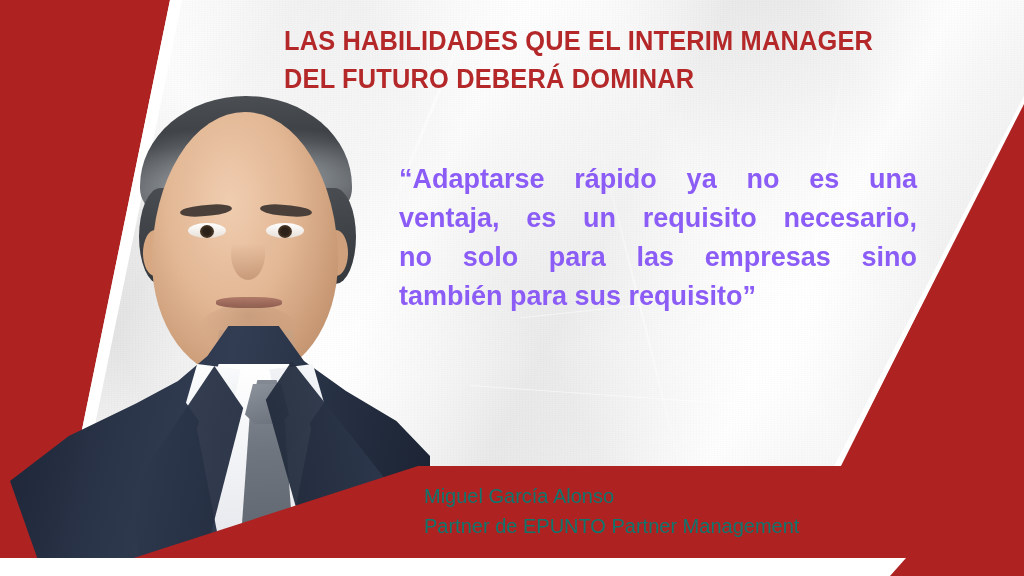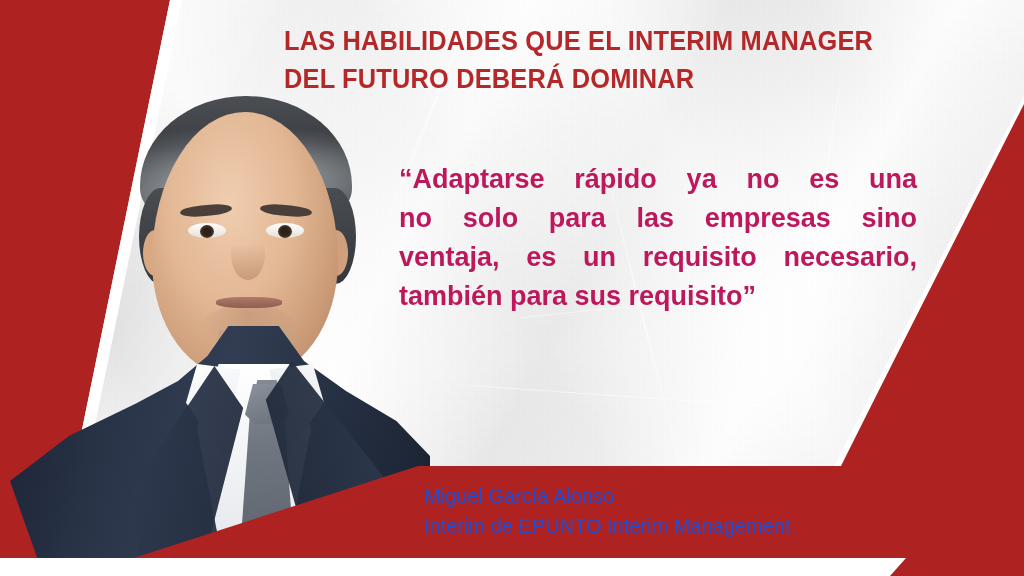--- a/index.html
+++ b/index.html
@@ -142,28 +142,28 @@
   .headline{
     position:absolute;left:284px;top:22px;width:700px;
     color:#b4282a;font-weight:700;font-size:27px;line-height:38px;
     letter-spacing:.2px;text-transform:uppercase;
     font-family:"Liberation Sans","DejaVu Sans",sans-serif;
     transform:scaleX(.94);transform-origin:left top;
   }
   .headline .l{display:block;white-space:nowrap;}
   .quote{
     position:absolute;left:399px;top:160px;width:518px;
-    color:#be185d;font-weight:700;font-size:27px;line-height:39px;
+    color:#8b5cf6;font-weight:700;font-size:27px;line-height:39px;
     text-align:justify;
   }
   .quote .l{display:block;text-align:justify;text-align-last:justify;white-space:nowrap;}
   .quote .l.last{text-align-last:left;}
   .caption{
     position:absolute;left:424px;top:481px;
-    color:#1d4ed8;font-size:20px;line-height:30px;font-weight:400;
+    color:#0f766e;font-size:20px;line-height:30px;font-weight:400;
   }
   .caption .l{display:block;white-space:nowrap;}
 </style>
 </head>
 <body>
 
 <div id="stage">
 
   <div class="bg-paper"></div>
   <div class="bg-grain"></div>
@@ -178,22 +178,22 @@
   <div class="wedge-right"></div>
   <div class="wedge-right-stripe"></div>
 
   <div class="headline">
     <span class="l">LAS HABILIDADES QUE EL INTERIM MANAGER</span>
     <span class="l">DEL FUTURO DEBERÁ DOMINAR</span>
   </div>
 
   <div class="quote">
     <span class="l">“Adaptarse rápido ya no es una</span>
+    <span class="l">ventaja, es un requisito necesario,</span>
     <span class="l">no solo para las empresas sino</span>
-    <span class="l">ventaja, es un requisito necesario,</span>
     <span class="l last">también para sus requisito”</span>
   </div>
 
   <div class="portrait">
     <div class="p-hair"></div>
     <div class="p-hair-side-l"></div>
     <div class="p-hair-side-r"></div>
     <div class="p-ear-l"></div>
     <div class="p-ear-r"></div>
     <div class="p-head"></div>
@@ -215,17 +215,17 @@
     <div class="p-collar-r"></div>
     <div class="p-tie"></div>
     <div class="p-tie-knot"></div>
     <div class="p-lapel-l"></div>
     <div class="p-lapel-r"></div>
   </div>
 
   <div class="band-bottom"></div>
   <div class="caption">
     <span class="l">Miguel García Alonso</span>
-    <span class="l">Interim de EPUNTO Interim Management</span>
+    <span class="l">Partner de EPUNTO Partner Management</span>
   </div>
   <div class="band-bottom-white"></div>
 
 </div>
 
 </body></html>

